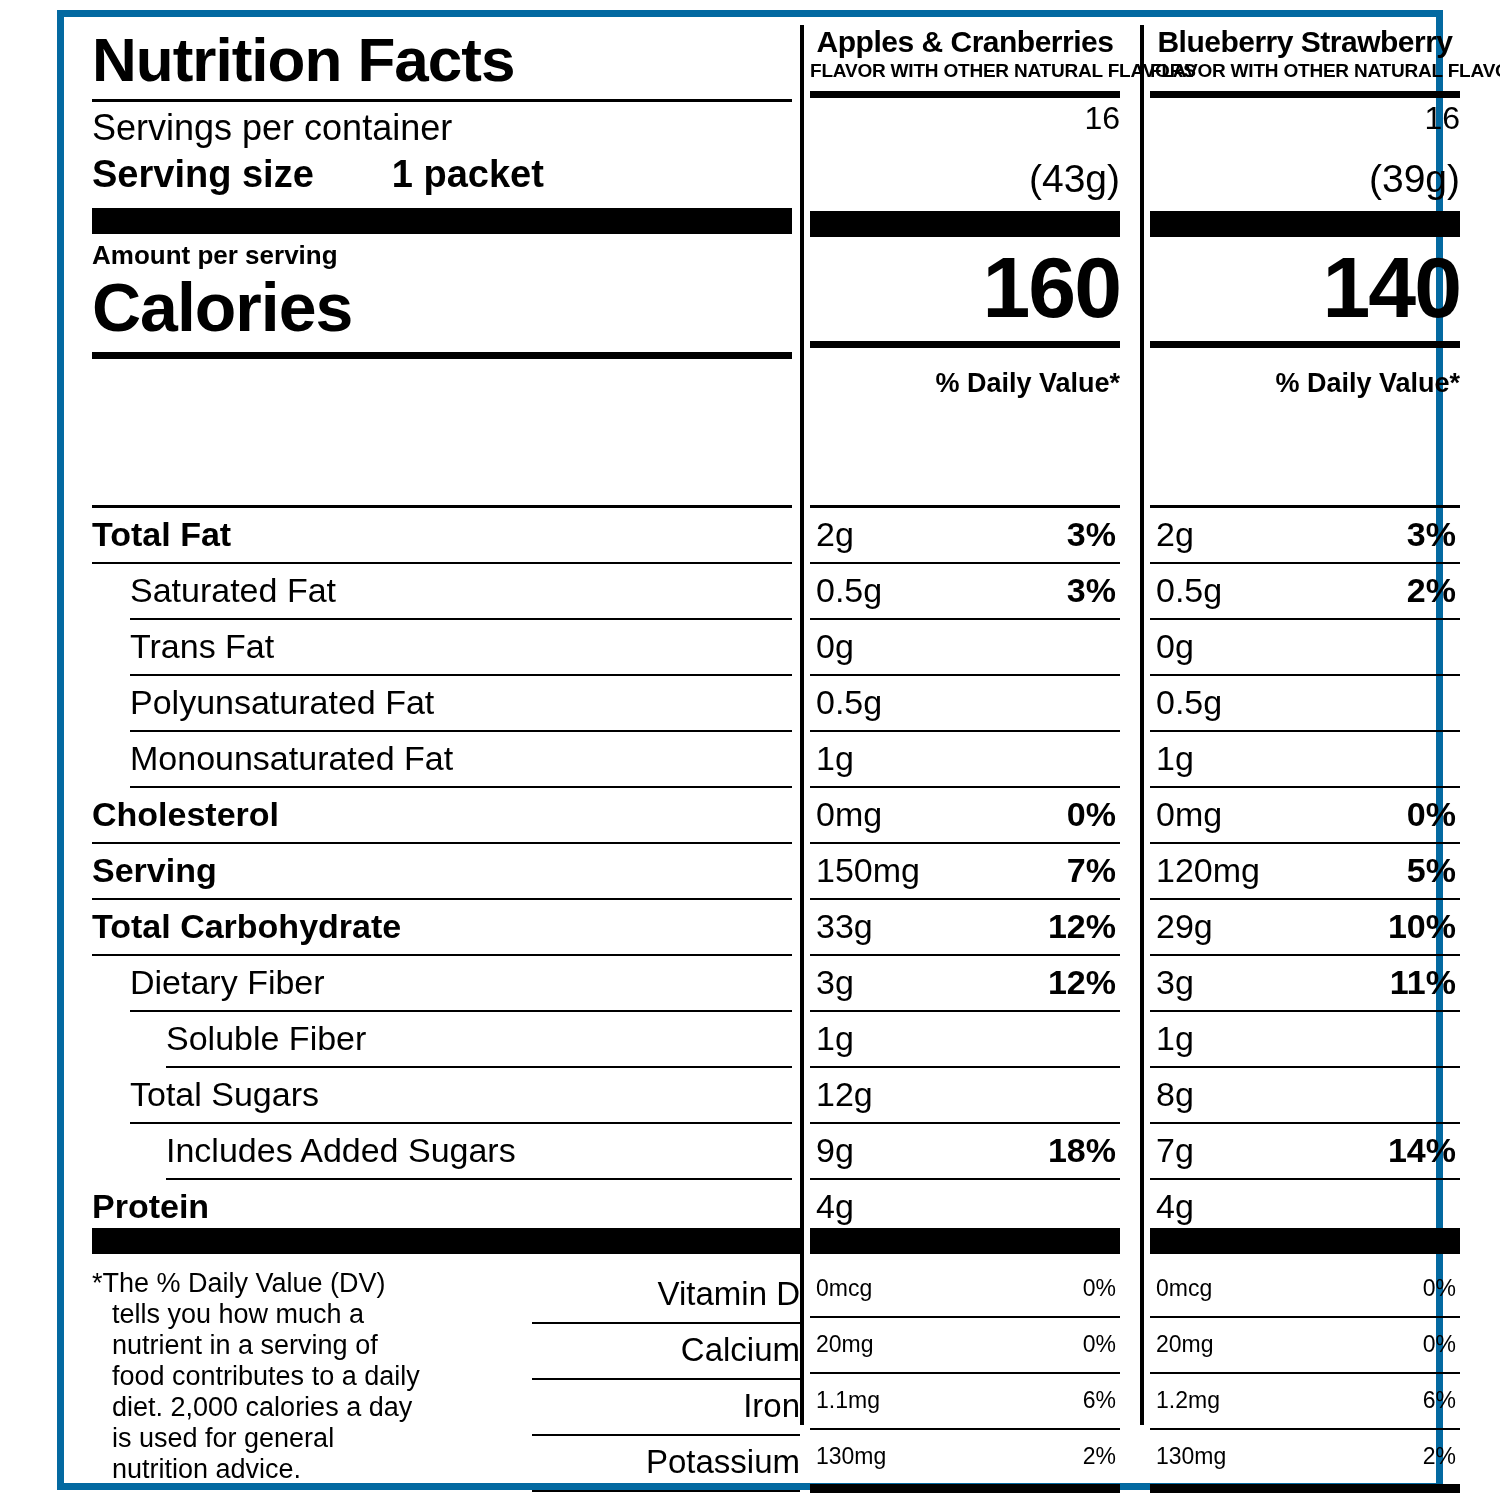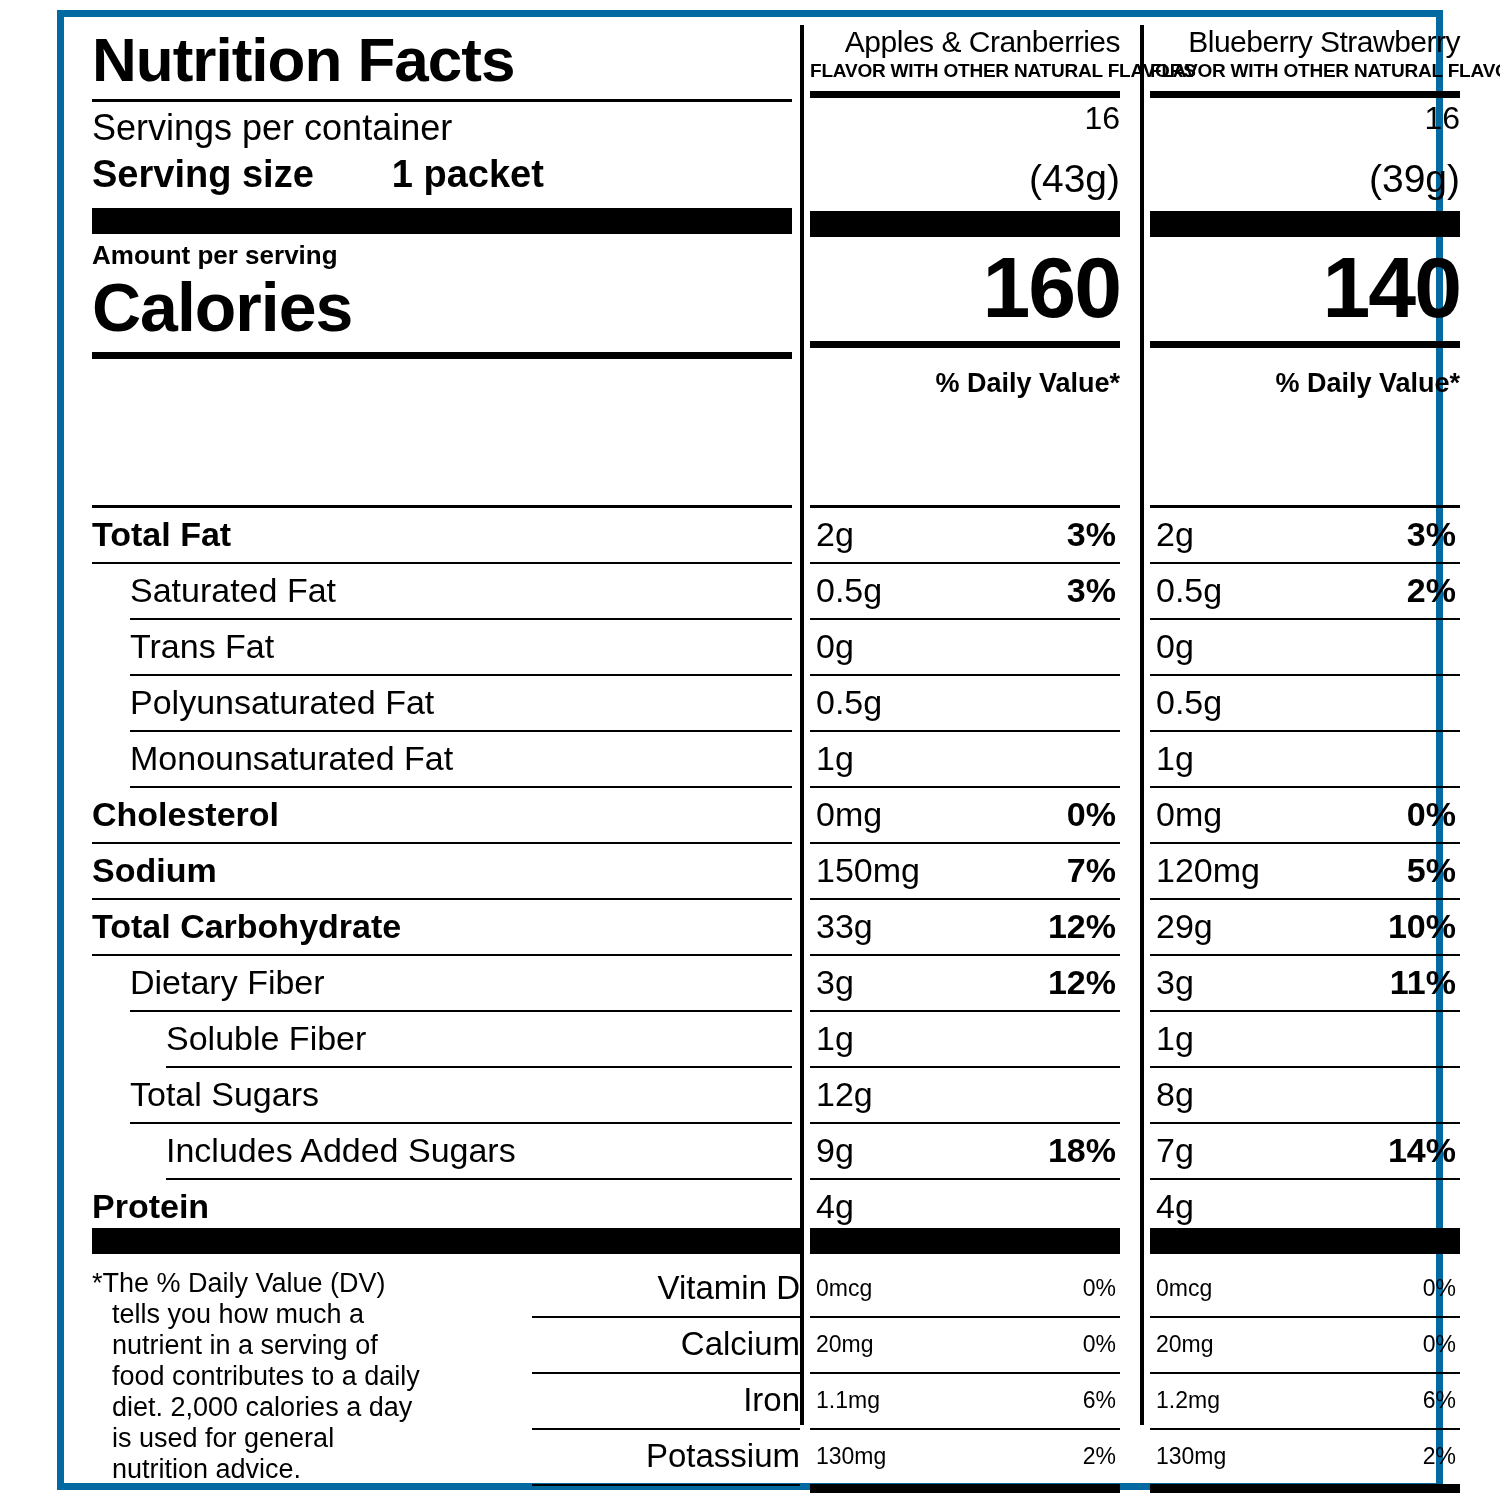--- a/index.html
+++ b/index.html
@@ -77,24 +77,24 @@
   }
   .calories-word {
     font-weight: bold;
     font-size: 68px;
     line-height: 74px;
     letter-spacing: -1px;
   }
 
   
   .flavor-name {
-    font-weight: normal;
+    font-weight: bold;
     font-size: 30px;
     line-height: 34px;
-    text-align: right;
+    text-align: center;
     white-space: nowrap;
     letter-spacing: -0.5px;
   }
   .flavor-sub {
     font-weight: bold;
     font-size: 19px;
     line-height: 24px;
     text-align: center;
     white-space: nowrap;
     letter-spacing: -0.2px;
@@ -241,21 +241,21 @@
             <div class="rule-hair" style="margin-left: 38px;"></div>
             <div class="nrow">
               <div class="nm ind1">Monounsaturated Fat</div>
             </div>
             <div class="rule-hair" style="margin-left: 38px;"></div>
             <div class="nrow">
               <div class="nm bold">Cholesterol</div>
             </div>
             <div class="rule-hair" style="margin-left: 0px;"></div>
             <div class="nrow">
-              <div class="nm bold">Sodium</div>
+              <div class="nm bold">Serving</div>
             </div>
             <div class="rule-hair" style="margin-left: 0px;"></div>
             <div class="nrow">
               <div class="nm bold">Total Carbohydrate</div>
             </div>
             <div class="rule-hair" style="margin-left: 0px;"></div>
             <div class="nrow">
               <div class="nm ind1">Dietary Fiber</div>
             </div>
             <div class="rule-hair" style="margin-left: 38px;"></div>
@@ -428,21 +428,21 @@
           <span class="ind">nutrient in a serving of</span>
           <span class="ind">food contributes to a daily</span>
           <span class="ind">diet. 2,000 calories a day</span>
           <span class="ind">is used for general</span>
           <span class="ind">nutrition advice.</span>
         </div>
       </div>
 
       <div style="position:absolute; left:440px; top:1203px; width:268px;">
         <div class="rule-thick"></div>
-        <div id="micro-names" style="padding-top:8px;">
+        <div id="micro-names" style="padding-top:14px;">
             <div class="mrow">
               <div class="mn">Vitamin D</div>
             </div>
             <div class="rule-hair"></div>
             <div class="mrow">
               <div class="mn">Calcium</div>
             </div>
             <div class="rule-hair"></div>
             <div class="mrow">
               <div class="mn">Iron</div>

